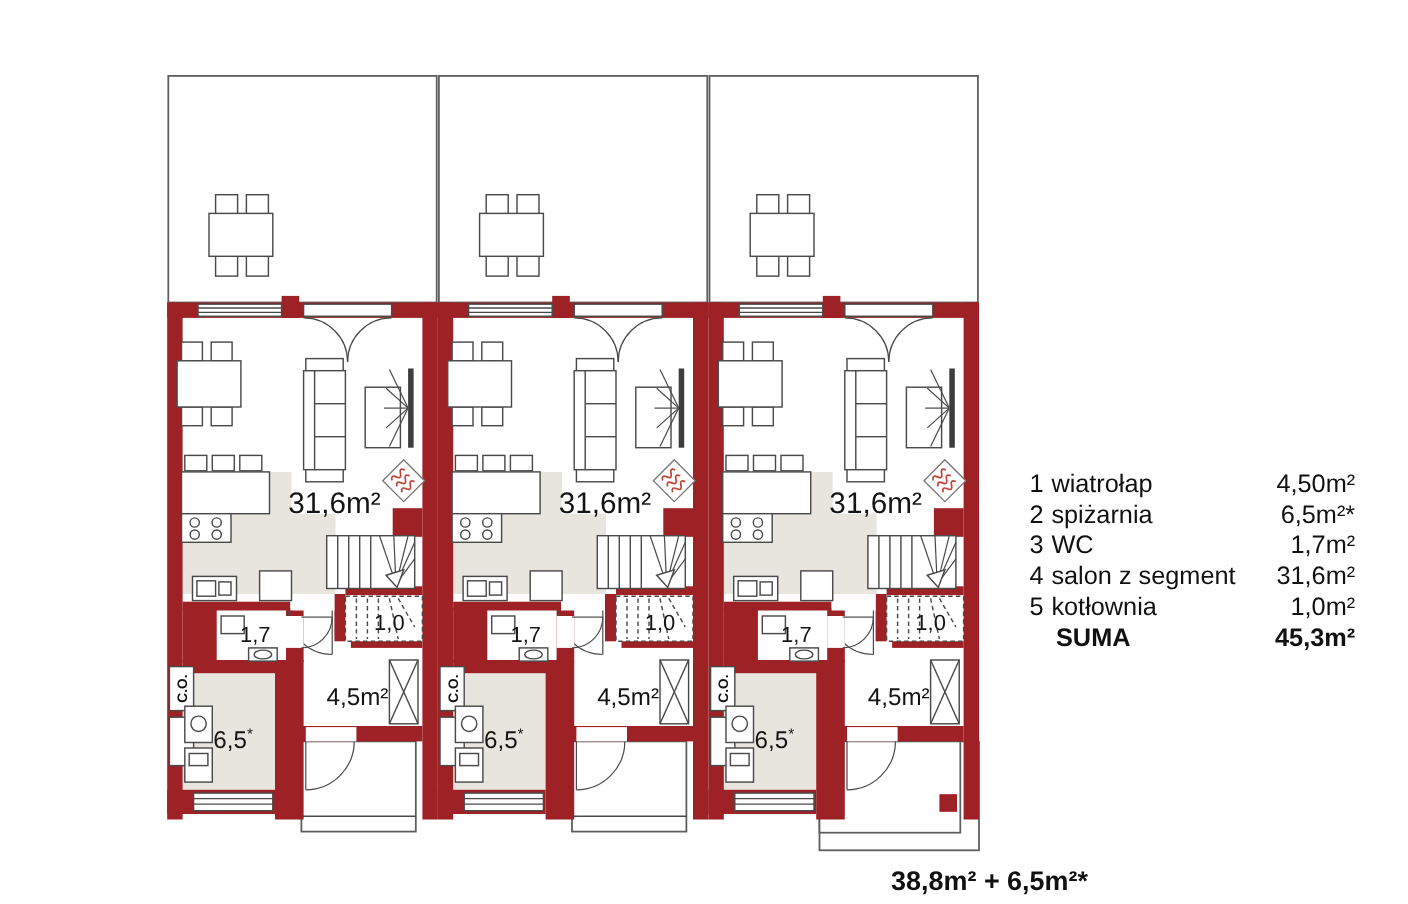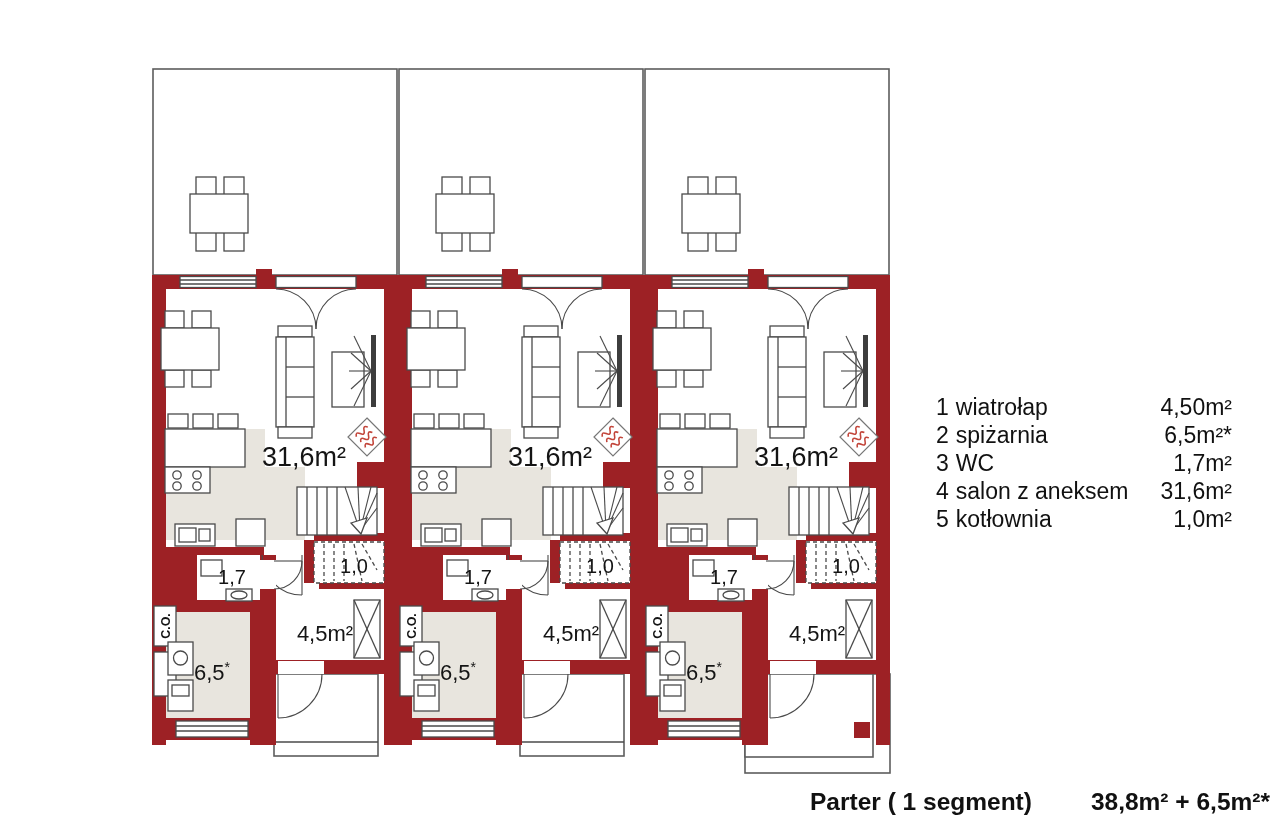--- a/index.html
+++ b/index.html
@@ -11,21 +11,21 @@
   .terr{fill:#fff;stroke:#5d5d5d;stroke-width:1.6;}
   .arc{fill:none;stroke:#4a4a4a;stroke-width:1.1;}
   .dash{stroke-dasharray:4 3;}
   text{font-family:"Liberation Sans",sans-serif;fill:#141414;}
   .room-label{font-size:22px;font-weight:500;text-anchor:middle;}
   .salon-label{font-size:27px;}
   .tiny-label{font-size:20px;}
   .co-label{font-size:12.5px;font-weight:700;text-anchor:middle;}
   .legend{position:absolute;left:936px;top:394px;width:296px;font-size:23px;color:#111;}
   .legend-row{display:flex;align-items:baseline;height:28px;}
-  .legend-row .nm{margin-left:7px;}
+  .legend-row .nm{margin-left:7px;margin-top:32px;}
   .legend-row .sp{flex:1;}
   .legend-total{font-weight:700;}
   .legend-total .nm{margin-left:24px;}
   .caption{position:absolute;left:810px;top:788px;width:460px;display:flex;
            justify-content:space-between;font-size:24.5px;font-weight:700;color:#111;}
 </style>
 </head>
 <body>
 <div class="stage">
 
@@ -229,30 +229,34 @@
     <span>6,5m²*</span>
   </div>
   <div class="legend-row">
     <span>3</span>
     <span class="nm">WC</span>
     <span class="sp"></span>
     <span>1,7m²</span>
   </div>
   <div class="legend-row">
     <span>4</span>
-    <span class="nm">salon z aneksem</span>
+    <span class="nm">salon z segment</span>
     <span class="sp"></span>
     <span>31,6m²</span>
   </div>
   <div class="legend-row">
     <span>5</span>
     <span class="nm">kotłownia</span>
     <span class="sp"></span>
     <span>1,0m²</span>
   </div>
+  <div class="legend-row legend-total">
+    <span class="nm">SUMA</span>
+    <span class="sp"></span>
+    <span>45,3m²</span>
+  </div>
 </div>
 
 <div class="caption">
-  <span>Parter ( 1 segment)</span>
   <span>38,8m² + 6,5m²*</span>
 </div>
 
 </div>
 
 </body></html>

